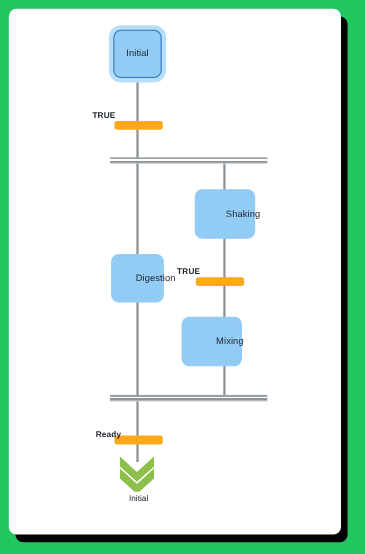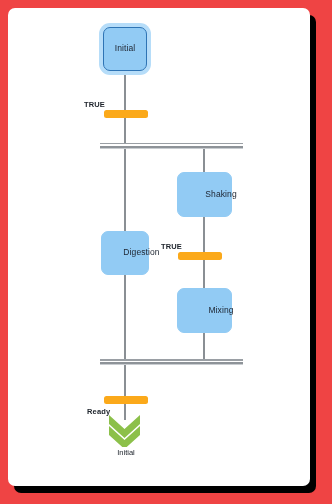--- a/index.html
+++ b/index.html
@@ -10,21 +10,21 @@
     width: 332px;
     height: 504px;
     overflow: hidden;
     font-family: "Liberation Sans", sans-serif;
   }
 
   #screen {
     position: relative;
     width: 332px;
     height: 504px;
-    background: #ef4444;
+    background: #22c55e;
   }
 
   
   #canvas-sheet {
     position: absolute;
     left: 8px;
     top: 8px;
     width: 302px;
     height: 478px;
     background: #ffffff;
@@ -161,31 +161,31 @@
     </div>
 
     <div class="node node-plain" style="left:177px; top:172px; width:55px; height:45px;">
       <span class="node-label">Shaking</span>
     </div>
 
     <div class="node node-plain" style="left:101px; top:231px; width:48px; height:44px;">
       <span class="node-label">Digestion</span>
     </div>
 
-    <div class="node node-plain" style="left:177px; top:288px; width:55px; height:45px;">
+    <div class="node node-plain" style="left:165px; top:288px; width:55px; height:45px;">
       <span class="node-label">Mixing</span>
     </div>
 
     <div class="guard-label" style="left:84px; top:100px;">TRUE</div>
     <div class="transbar" style="left:104px; top:110px; width:44px;"></div>
 
     <div class="guard-label" style="left:161px; top:242px;">TRUE</div>
     <div class="transbar" style="left:178px; top:252px; width:44px;"></div>
 
-    <div class="guard-label" style="left:87px; top:407px;">Ready</div>
+    <div class="guard-label" style="left:87px; top:390px;">Ready</div>
     <div class="transbar" style="left:104px; top:396px; width:44px;"></div>
 
     <div class="chevrons" style="left:108px; top:413px; width:33px; height:34px;">
       <svg width="33" height="34" viewBox="0 0 33 34" aria-hidden="true">
         <polygon points="1,2 16.5,16 32,2 32,11 16.5,25 1,11" fill="#8CC04A"></polygon>
         <polygon points="1,13 16.5,27 32,13 32,22 16.5,36 1,22" fill="#8CC04A"></polygon>
       </svg>
     </div>
 
     <div class="end-label" style="left:104px; top:448px; width:44px;">Initial</div>

